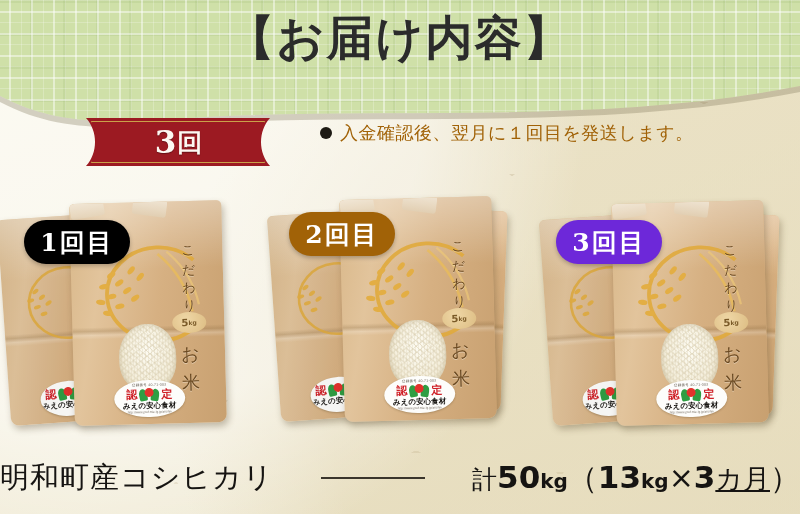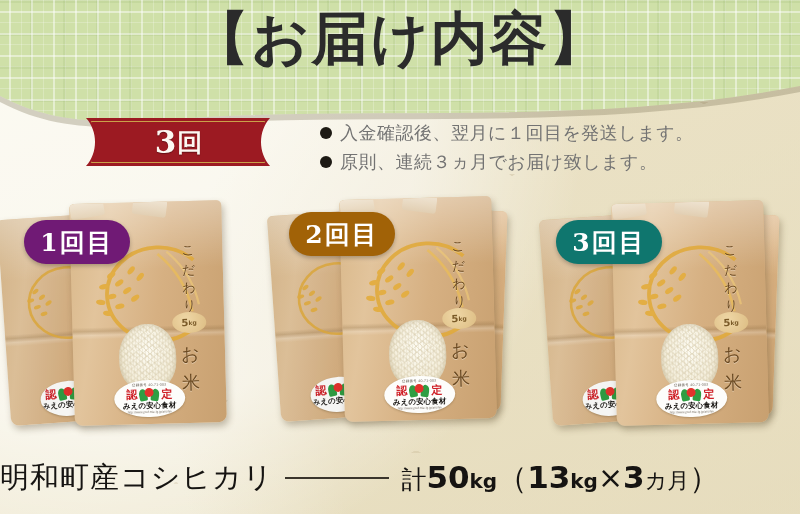--- a/index.html
+++ b/index.html
@@ -69,21 +69,21 @@
   .bandshadow{
     position:absolute;left:0;top:0;width:800px;height:140px;
     -webkit-clip-path:path("M0,96 C60,128 120,122 190,118 C380,106 600,126 800,86 L800,92 C600,132 380,112 190,124 C120,128 60,134 0,102 Z");
     clip-path:path("M0,96 C60,128 120,122 190,118 C380,106 600,126 800,86 L800,92 C600,132 380,112 190,124 C120,128 60,134 0,102 Z");
     background:rgba(120,110,80,.30);
   }
 
   
   .title{
     position:absolute;left:0;top:10px;width:800px;text-align:center;
-    font-size:57px;line-height:56px;font-weight:700;color:#2b2b2b;
+    font-size:47px;line-height:56px;font-weight:700;color:#2b2b2b;
     letter-spacing:2px;
     font-family:"DejaVu Sans","Liberation Sans",sans-serif;
   }
 
   
   .ribbon{
     position:absolute;left:86px;top:118px;width:184px;height:48px;
   }
   .ribbon .body{
     position:absolute;inset:0;background:#9c1a22;
@@ -102,21 +102,21 @@
     color:#fdf8f2;font-size:25px;font-weight:700;letter-spacing:0px;
     font-family:"DejaVu Serif","Liberation Serif",serif;
     text-shadow:0 1px 1px rgba(0,0,0,.35);
   }
   .ribbon .txt .num{font-size:31px;padding:0 1px;}
 
   
   .notes{position:absolute;left:320px;top:118px;width:420px;}
   .note{
     display:flex;align-items:center;gap:8px;
-    font-size:18px;line-height:29px;color:#737373;
+    font-size:18px;line-height:29px;color:#a16207;
     font-family:"DejaVu Sans","Liberation Sans",sans-serif;
     letter-spacing:.5px;
   }
   .note .dot{
     width:12px;height:12px;border-radius:50%;background:#1d1a14;flex:none;
   }
 
   
   .group{position:absolute;width:232px;height:232px;}
   #g1{left:6px;top:196px;}
@@ -243,31 +243,31 @@
     box-shadow:0 2px 4px rgba(0,0,0,.25);
     z-index:12;
   }
   #p1{left:24px;top:220px;width:106px;height:44px;background:#0f8a3d;}
   #p2{left:289px;top:212px;width:106px;height:44px;background:#13296e;}
   #p3{left:556px;top:220px;width:106px;height:44px;background:#cf1128;}
 
   
   .footer{
     position:absolute;left:0;bottom:12px;width:800px;height:48px;
-    display:flex;align-items:center;justify-content:flex-start;gap:0px;
+    display:flex;align-items:center;justify-content:space-between;gap:0px;
     color:#161412;
     font-family:"DejaVu Sans","Liberation Sans",sans-serif;
   }
   .footer .lead{font-size:29px;letter-spacing:1px;font-weight:400;}
   .footer .rule{width:104px;height:1.6px;background:#3a352c;margin:0 12px;}
   .footer .sum{font-size:31px;font-weight:700;letter-spacing:0px;display:flex;align-items:baseline;}
   .footer .sum .kei{font-size:25px;font-weight:400;}
   .footer .sum .unit{font-size:20px;font-weight:700;}
   .footer .sum .paren{font-size:30px;font-weight:400;}
-  .footer .sum .mon{font-size:22px;font-weight:400;}
+  .footer .sum .mon{font-size:27px;font-weight:400;text-decoration:underline;}
 </style>
 </head>
 <body>
 
 <div id="stage">
 
   <div class="paper"></div>
   <div class="specks"></div>
 
   <div class="greenband" style="background: rgb(207, 224, 168);">
@@ -283,24 +283,20 @@
     <div class="txt">
         <span class="num">3</span>
         <span>回</span>
     </div>
   </div>
 
   <div class="notes">
     <div class="note">
       <span class="dot"></span>
       <span>入金確認後、翌月に１回目を発送します。</span>
-    </div>
-    <div class="note">
-      <span class="dot"></span>
-      <span>原則、連続３ヵ月でお届け致します。</span>
     </div>
   </div>
 
   <div class="group" id="g1">
     <div class="bag back">
       <div class="fold"></div>
       <div class="crease"></div>
       <div class="motif">
         <svg viewBox="0 0 120 90">
           <path d="M96,16 A44,40 0 1 0 100,70" fill="none" stroke="#e0aa3c" stroke-width="3" opacity=".85"></path>
@@ -558,23 +554,23 @@
             <span class="tomato"></span>
           </span>
           <span class="kanji">定</span>
         </div>
         <div class="name">みえの安心食材</div>
         <div class="url">http://www.pref.mie.lg.jp/anshin</div>
       </div>
     </div>
   </div>
 
-  <div class="pill" id="p1" style="background: #701a75;">1回目</div>
+  <div class="pill" id="p1" style="background: #000000;">1回目</div>
   <div class="pill" id="p2" style="background: #a16207;">2回目</div>
-  <div class="pill" id="p3" style="background: #0f766e;">3回目</div>
+  <div class="pill" id="p3" style="background: #6d28d9;">3回目</div>
 
   <div class="footer">
     <span class="lead">明和町産コシヒカリ</span>
     <span class="rule"></span>
     <span class="sum">
       <span class="kei">計</span>
         <span>50</span>
         <span class="unit">kg</span>
         <span class="paren">（</span>
         <span>13</span>

